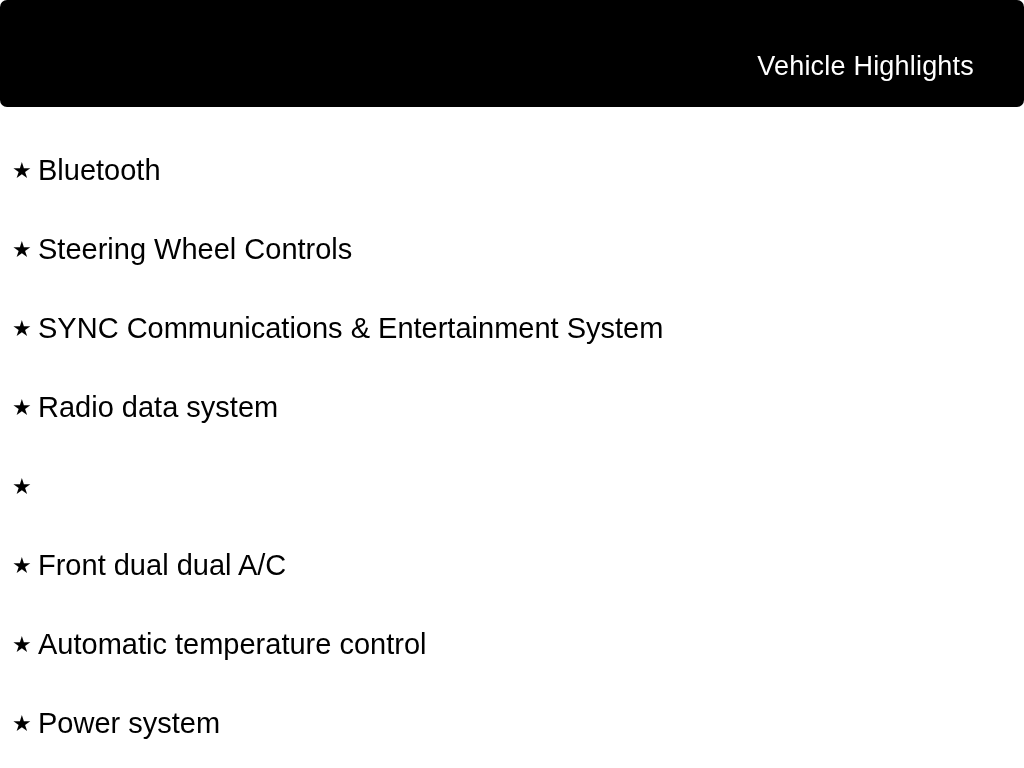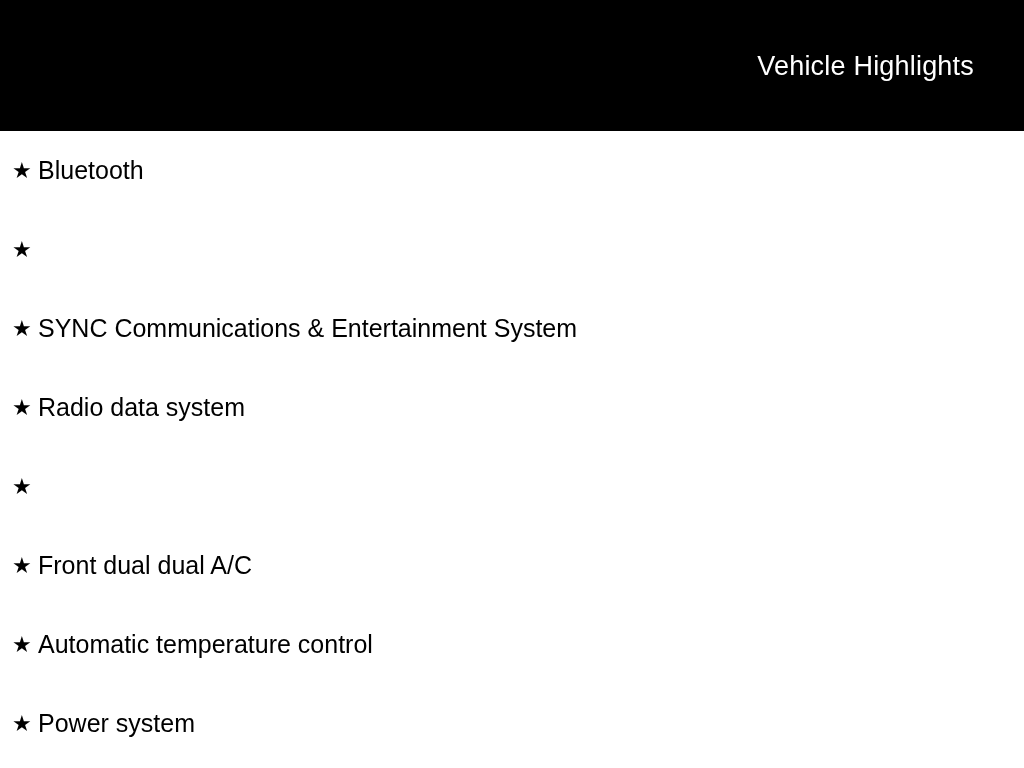--- a/index.html
+++ b/index.html
@@ -17,23 +17,24 @@
     position: relative;
     width: 1024px;
     height: 768px;
     background: #ffffff;
   }
   .header-bar {
     position: absolute;
     top: 0;
     left: 0;
     width: 1024px;
-    height: 131px;
+    height: 107px;
     background: #000000;
     box-sizing: border-box;
+    border-radius: 7px;
   }
   .header-title {
     position: absolute;
     right: 50px;
     top: 50px;
     color: #ffffff;
     font-size: 27px;
     font-weight: normal;
     letter-spacing: 0.2px;
     line-height: 32px;
@@ -59,41 +60,42 @@
     display: inline-block;
     width: 26px;
     flex: 0 0 26px;
     color: #000000;
     font-size: 22px;
     line-height: 79px;
     text-align: left;
   }
   .highlight-label {
     color: #000000;
-    font-size: 25px;
+    font-size: 29px;
     line-height: 79px;
     white-space: nowrap;
   }
 </style>
 </head>
 <body>
 
 <div class="page">
 
   <div class="header-bar">
     <div class="header-title">Vehicle Highlights</div>
   </div>
 
   <ul class="highlights-list">
     <li class="highlight-item">
       <span class="star-icon">★</span>
       <span class="highlight-label">Bluetooth</span>
     </li>
     <li class="highlight-item">
       <span class="star-icon">★</span>
+      <span class="highlight-label">Steering Wheel Controls</span>
     </li>
     <li class="highlight-item">
       <span class="star-icon">★</span>
       <span class="highlight-label">SYNC Communications &amp; Entertainment System</span>
     </li>
     <li class="highlight-item">
       <span class="star-icon">★</span>
       <span class="highlight-label">Radio data system</span>
     </li>
     <li class="highlight-item">

